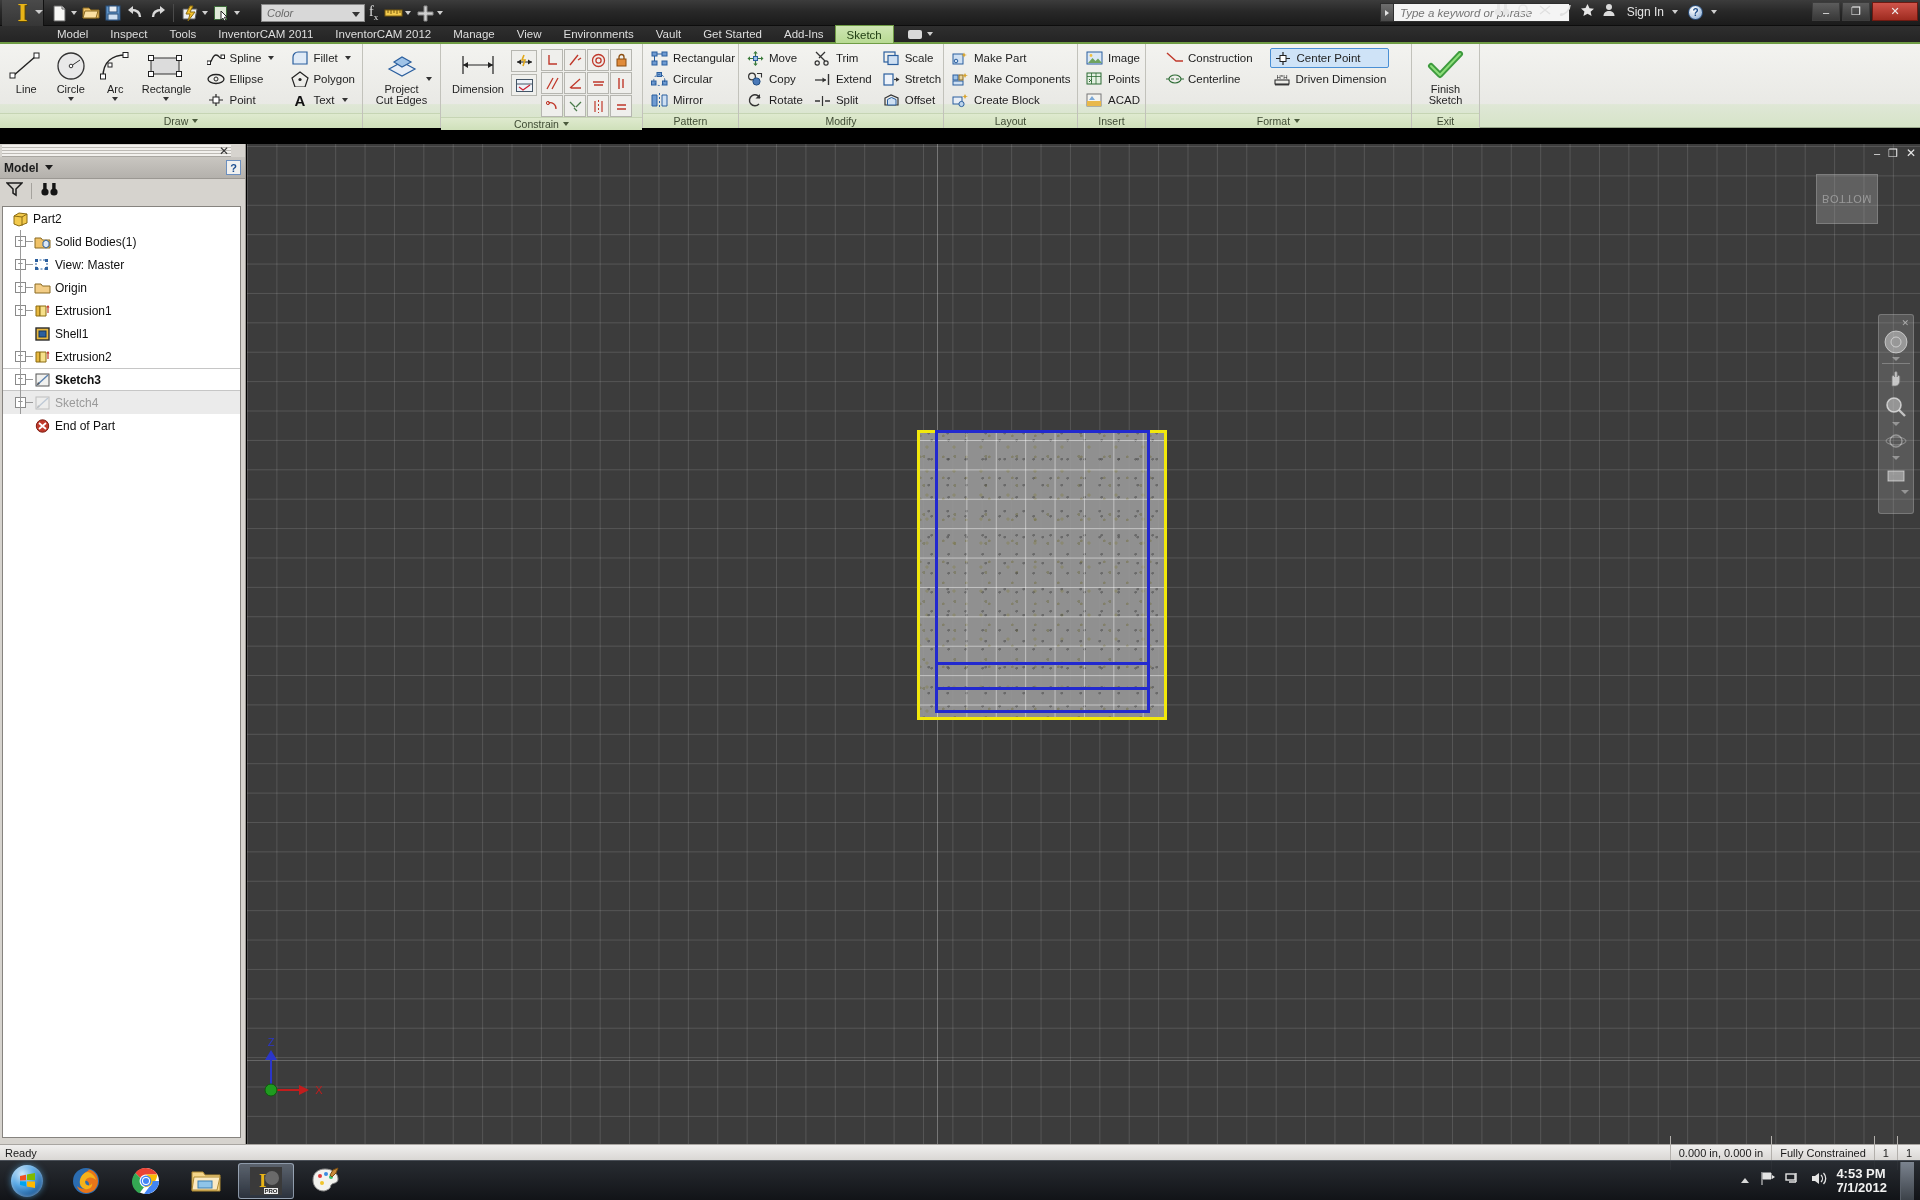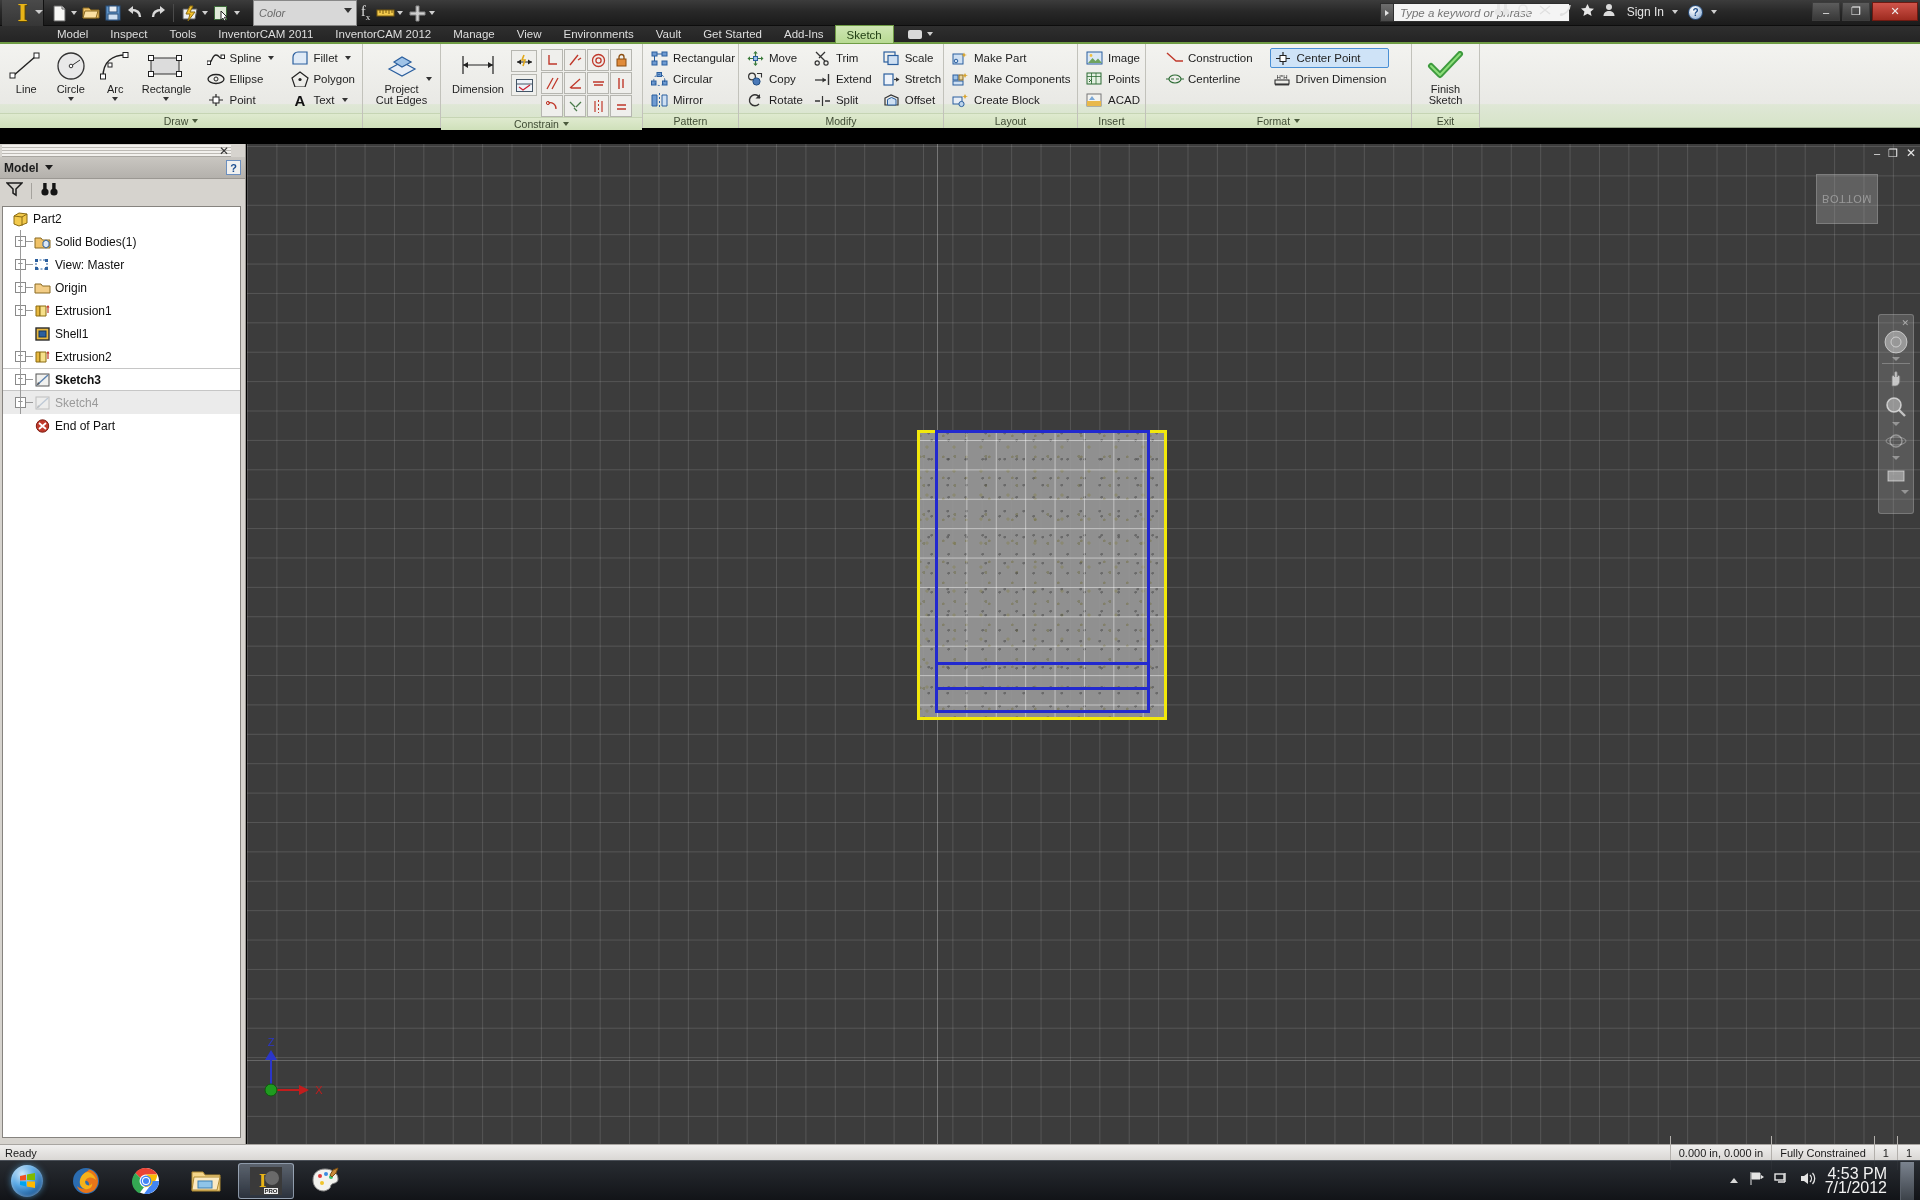--- a/index.html
+++ b/index.html
@@ -44,24 +44,24 @@
     width: 22px; height: 20px; display: flex; align-items: center; justify-content: center;
     position: relative; cursor: default;
   }
   .qatbtn svg { display: block; }
   .mini-caret {
     width: 0; height: 0; border-left: 3px solid transparent;
     border-right: 3px solid transparent; border-top: 4px solid #cfcfcf;
     margin-left: 1px; margin-right: 3px;
   }
   .color-combo {
-    width: 104px; height: 26px; background: #d8d8d8;
+    width: 104px; height: 18px; background: #d8d8d8;
     border: 1px solid #888; display: flex; align-items: center;
     font-size: 11px; color: #6a6a6a; padding-left: 5px; font-style: italic;
-    position: relative; margin-left: 10px;
+    position: relative; margin-left: 18px;
   }
   .color-combo .cc-arrow {
     position: absolute; right: 4px; top: 7px;
     width: 0; height: 0; border-left: 4px solid transparent;
     border-right: 4px solid transparent; border-top: 5px solid #333;
   }
   .fx { color: #e4e4e4; font-family: "Liberation Serif", serif; font-size: 14px; margin: 0 4px; }
 
   .title-text {
     position: absolute; left: 0; top: 4px; width: 1920px; text-align: center;
@@ -302,21 +302,21 @@
   }
   .tb-item {
     width: 56px; height: 36px; margin-left: 4px;
     display: flex; align-items: center; justify-content: center;
   }
   .tb-item.active {
     background: linear-gradient(to bottom, rgba(190,205,225,.35), rgba(120,140,170,.25));
     border: 1px solid rgba(210,225,245,.55); border-radius: 3px;
   }
   .tray { margin-left: auto; display: flex; align-items: center; gap: 9px; padding-right: 6px; }
-  .tray .clock { color: #f2f2f2; font-size: 16px; text-align: right; line-height: 14px; }
+  .tray .clock { color: #f2f2f2; font-size: 13px; text-align: left; line-height: 14px; font-weight: bold; }
   .show-desktop { width: 14px; height: 38px; background: linear-gradient(to bottom,#7b838f,#3c4249); border-left: 1px solid #596069; margin-left: 4px;}
 </style>
 </head>
 <body>
 
 <div id="app">
 
   <div class="titlebar">
 
     <div class="app-logo">

